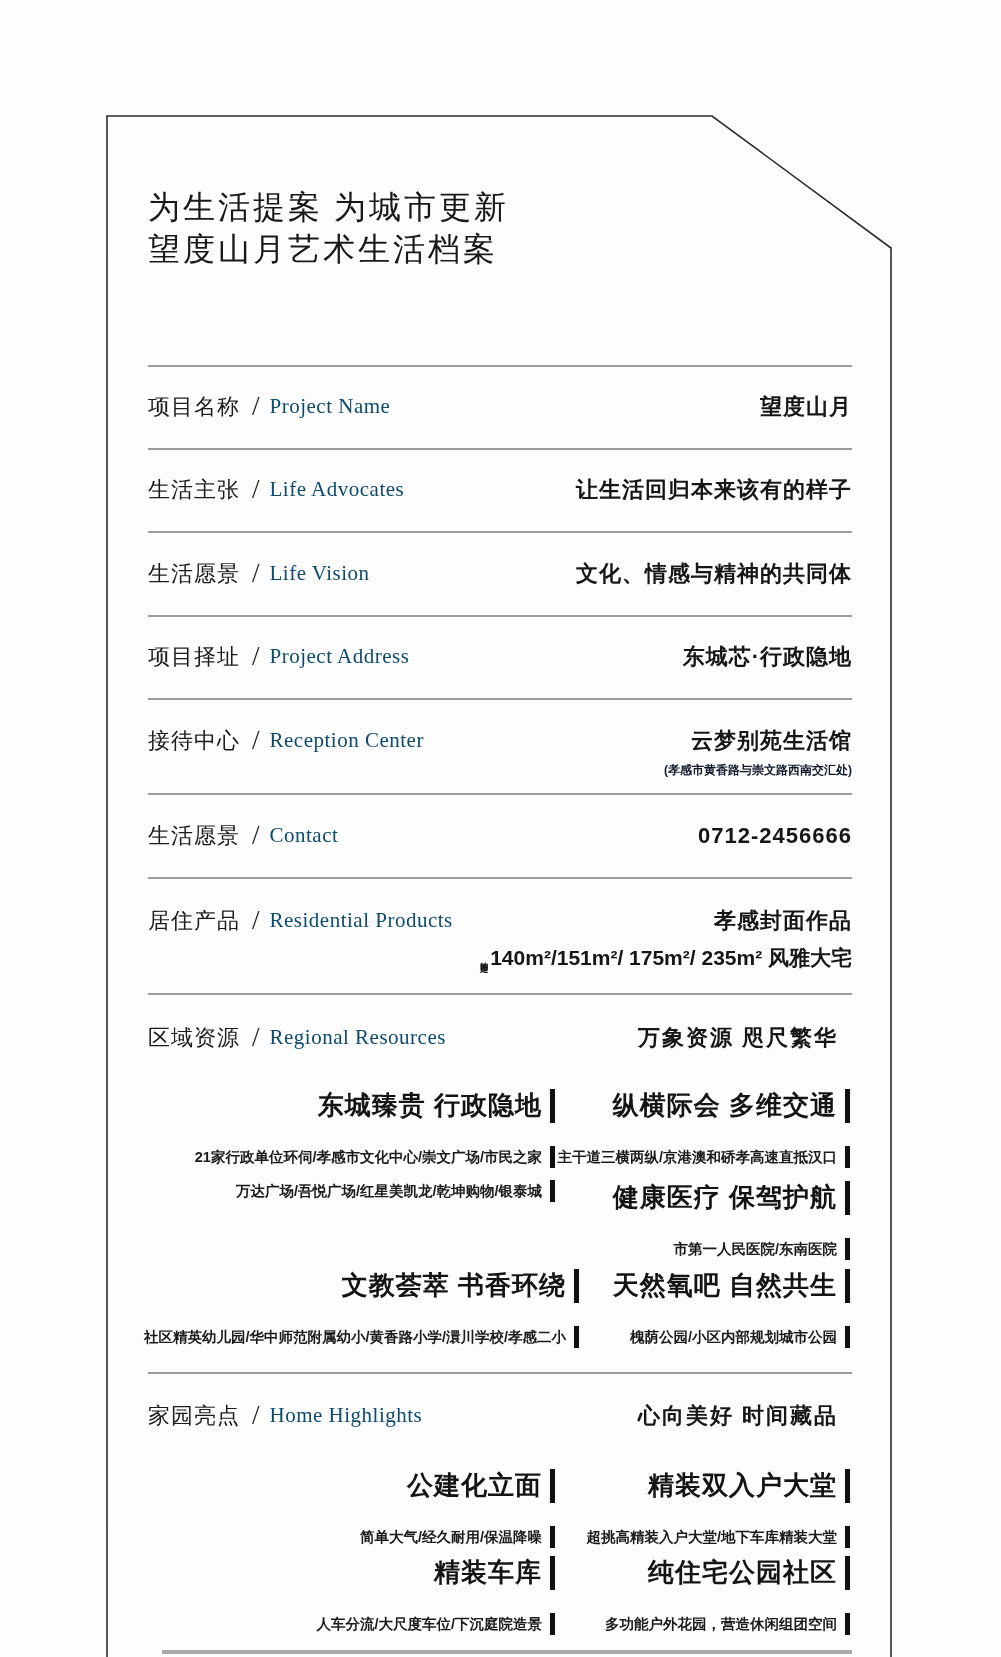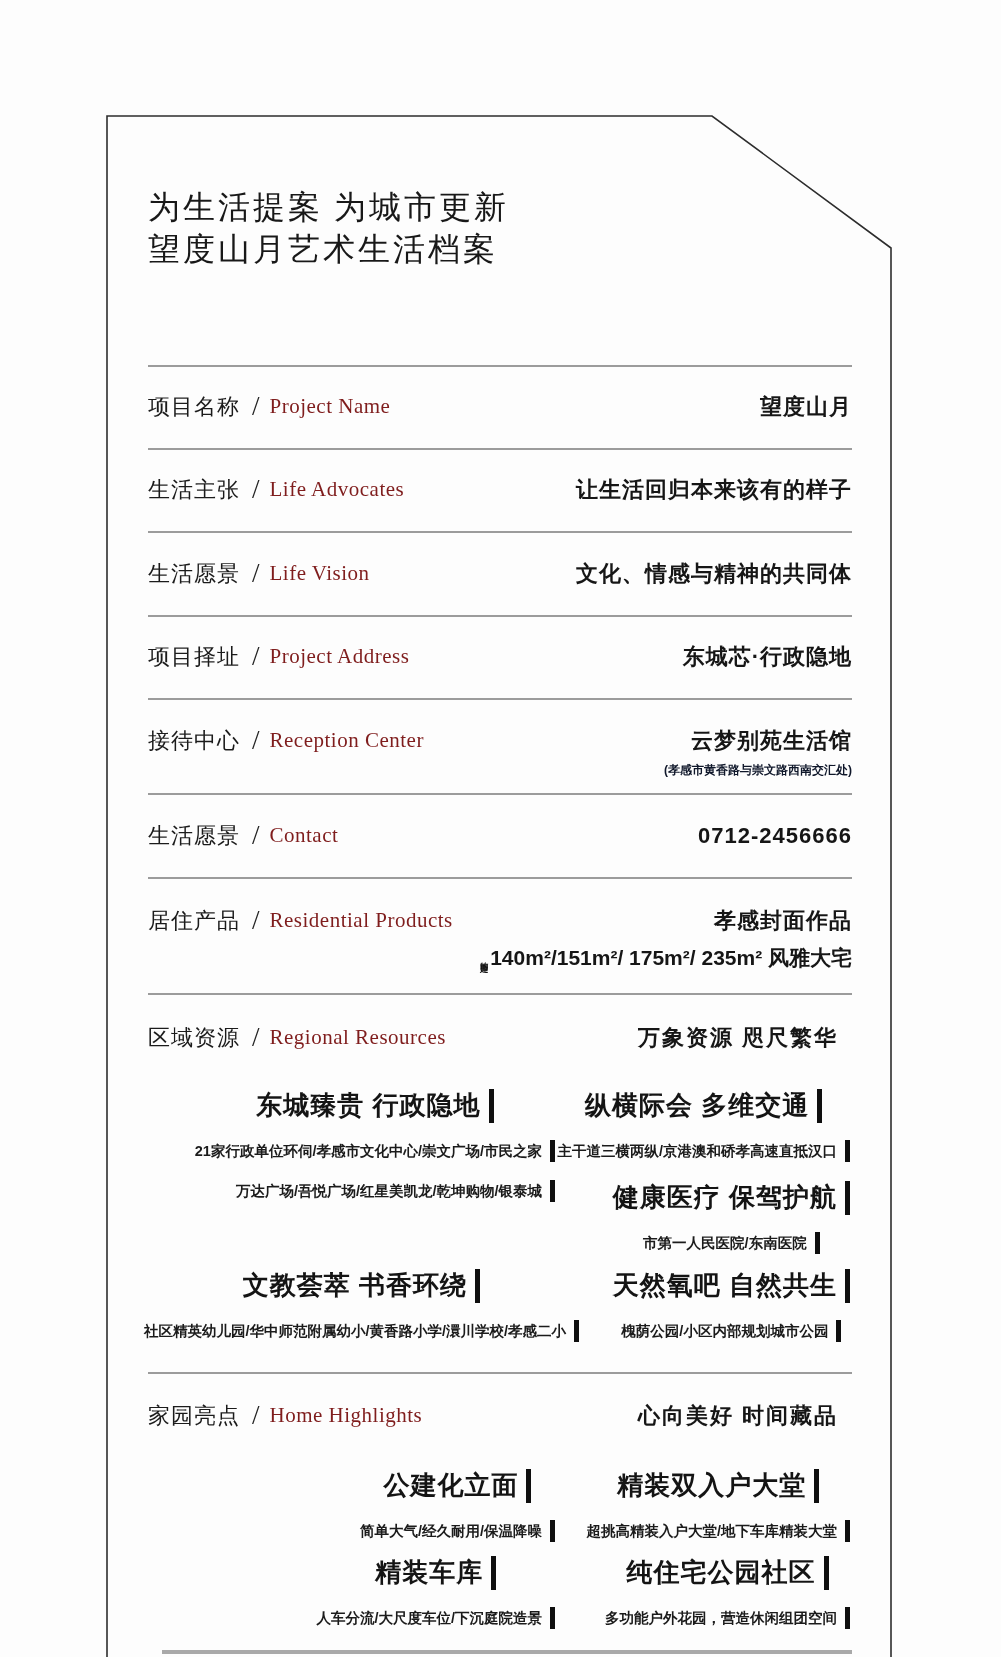--- a/index.html
+++ b/index.html
@@ -30,41 +30,41 @@
     display:flex;justify-content:space-between;align-items:center;white-space:nowrap;
   }
   .row-label{display:flex;align-items:center;}
   .label-cn{font-size:22px;font-weight:400;color:#1b1b1b;letter-spacing:1px;}
   .label-slash{
     font-family:"Liberation Serif","DejaVu Serif",serif;
     font-size:27px;font-weight:400;margin:0 10px 0 12px;color:#222;
   }
   .label-en{
     font-family:"Liberation Serif","DejaVu Serif",serif;
-    font-size:21px;color:#7f1d1d;letter-spacing:.5px;
+    font-size:21px;color:#0c4a6e;letter-spacing:.5px;
   }
   .row-value{font-size:22px;font-weight:700;color:#161616;letter-spacing:1px;position:relative;}
   .row-sub{
     position:absolute;right:0;top:100%;margin-top:6px;
     font-size:12px;font-weight:700;color:#0f172a;letter-spacing:0;
   }
   .sizes-line{
     position:absolute;right:0;transform:translateY(-50%);
     display:flex;align-items:center;white-space:nowrap;
     font-size:21px;font-weight:700;color:#161616;
   }
   .sizes-prefix{
     font-size:8px;font-weight:700;writing-mode:vertical-rl;text-orientation:upright;
     letter-spacing:-1px;margin-right:3px;line-height:8px;color:#111;
   }
   
   .section-row .row-value{letter-spacing:2px;padding-right:14px;}
   
   .feat{
-    position:absolute;display:flex;flex-direction:column;align-items:center;gap:17px;
+    position:absolute;display:flex;flex-direction:column;align-items:flex-end;gap:23px;
     white-space:nowrap;
   }
   .feat-line{display:flex;align-items:center;}
   .feat-title{font-size:26px;font-weight:700;color:#141414;letter-spacing:1px;}
   .feat-desc{font-size:14.5px;font-weight:700;color:#1b1b1b;}
   .bar{background:#0f0f0f;margin-left:8px;}
   .bar-title{width:5px;height:34px;}
   .bar-desc{width:5px;height:22px;}
 </style>
 </head>

